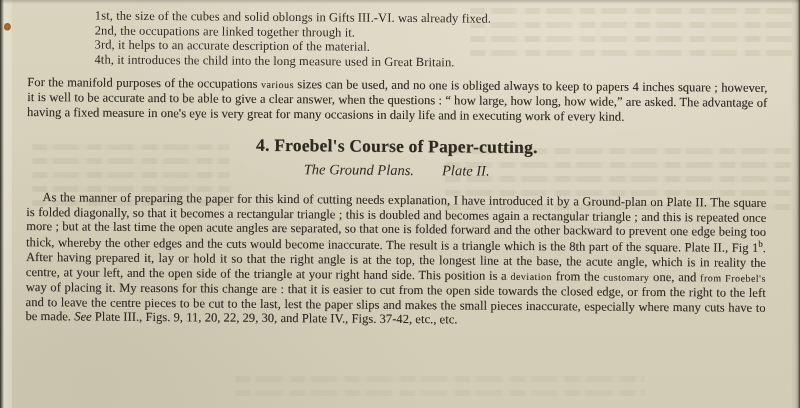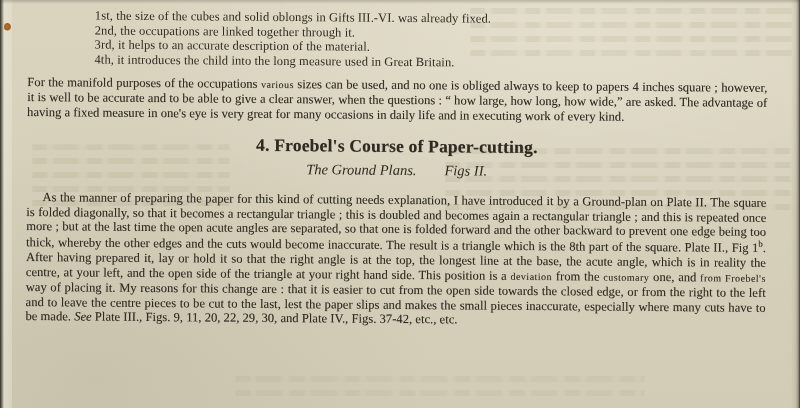--- a/index.html
+++ b/index.html
@@ -100,21 +100,21 @@
         <li>1st, the size of the cubes and solid oblongs in Gifts III.-VI. was already fixed.</li>
         <li>2nd, the occupations are linked together through it.</li>
         <li>3rd, it helps to an accurate description of the material.</li>
         <li>4th, it introduces the child into the long measure used in Great Britain.</li>
       </ol>
 
       <p class="para"><span>For the manifold purposes of the occupations </span><span class="emph">various</span><span> sizes can be used, and no one is obliged always to keep to papers 4 inches square ; however, it is well to be accurate and to be able to give a clear answer, when the questions : “ how large, how long, how wide,” are asked.  The advantage of having a fixed measure in one's eye is very great for many occasions in daily life and in executing work of every kind.</span></p>
 
       <h2 class="heading">4. Froebel's Course of Paper-cutting.</h2>
 
-      <p class="subheading"><span>The Ground Plans.</span><span class="sub-right">Figs II.</span></p>
+      <p class="subheading"><span>The Ground Plans.</span><span class="sub-right">Plate II.</span></p>
 
       <p class="para para-main"><span>As the manner of preparing the paper for this kind of cutting needs explanation, I have introduced it by a Ground-plan on Plate II.  The square is folded diagonally, so that it becomes a rectangular triangle ; this is doubled and becomes again a rectangular triangle ; and this is repeated once more ; but at the last time the open acute angles are separated, so that one is folded forward and the other backward to prevent one edge being too thick, whereby the other edges and the cuts would become inaccurate.  The result is a triangle which is the 8th part of the square.  Plate II., Fig 1</span><sup class="sup">b</sup><span>.  After having prepared it, lay or hold it so that the right angle is at the top, the longest line at the base, the acute angle, which is in reality the centre, at your left, and the open side of the triangle at your right hand side.  This position is a </span><span class="emph">deviation</span><span> from the </span><span class="emph">customary</span><span> one, and </span><span class="emph">from Froebel's</span><span> way of placing it.  My reasons for this change are : that it is easier to cut from the open side towards the closed edge, or from the right to the left and to leave the centre pieces to be cut to the last, lest the paper slips and makes the small pieces inaccurate, especially where many cuts have to be made.  </span><span class="ital">See</span><span> Plate III., Figs. 9, 11, 20, 22, 29, 30, and Plate IV., Figs. 37-42, etc., etc.</span></p>
 
     </div>
   </div>
 
   <div class="edge-left"></div>
   <div class="edge-right"></div>
   <div class="edge-top"></div>
   <div class="speck"></div>

